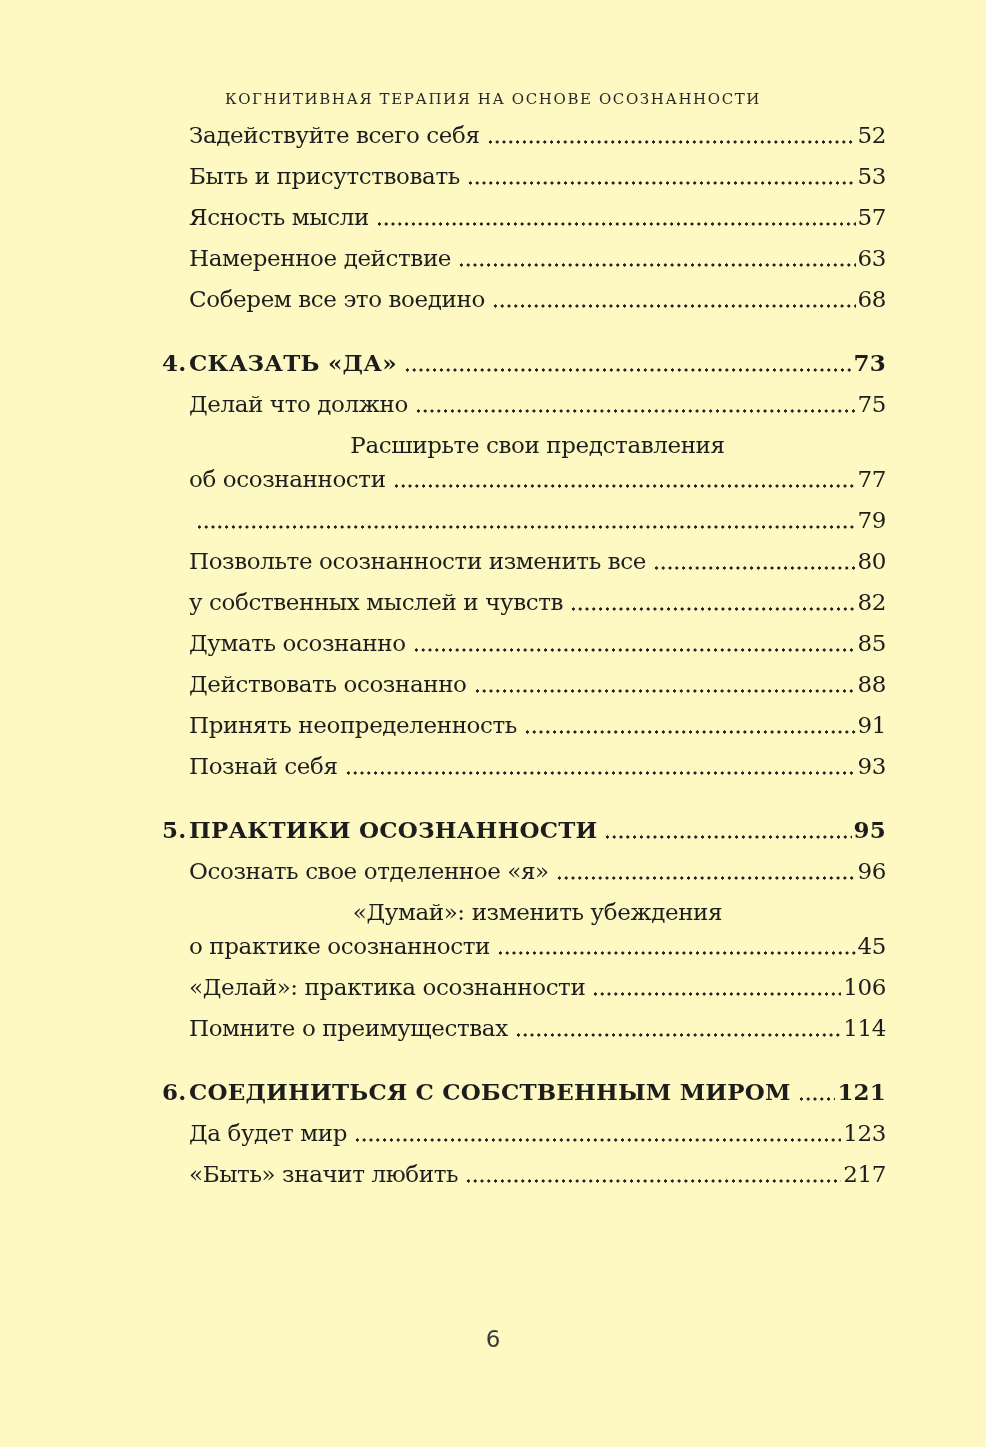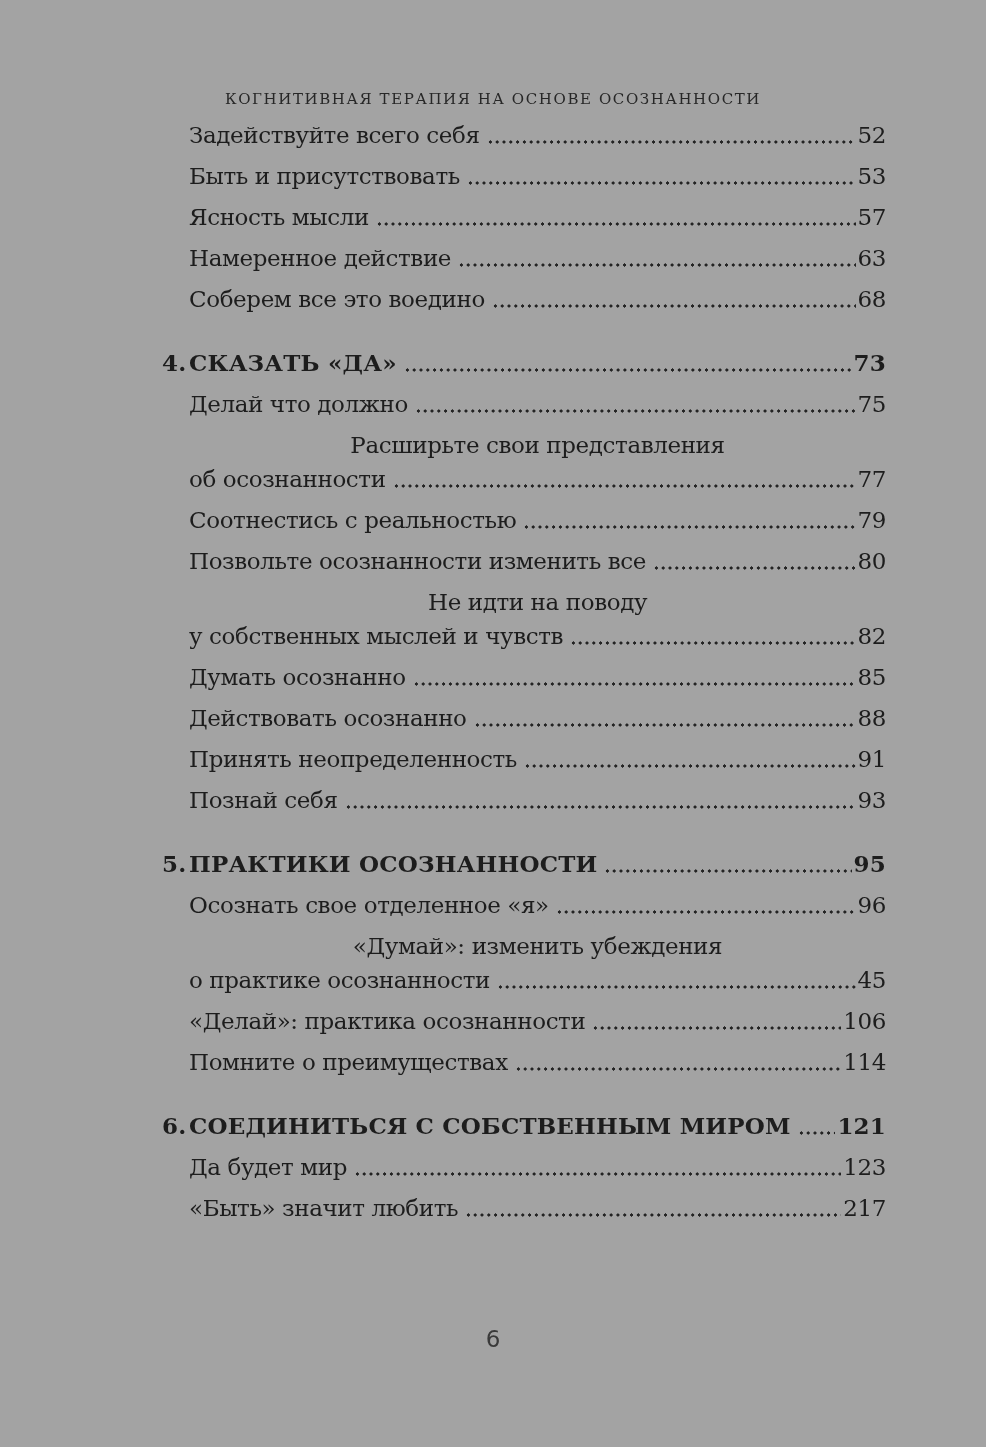--- a/index.html
+++ b/index.html
@@ -1,17 +1,17 @@
 <!DOCTYPE html>
 <html lang="ru"><head>
 <meta charset="utf-8">
 <style>
   html,body { margin:0; padding:0; background:#ffffff; }
   .page {
-    position:relative; width:986px; height:1447px; background:#a3a3a3;
+    position:relative; width:986px; height:1447px; background:#fef9c3;
     font-family:"DejaVu Serif","Liberation Serif",serif;
     color:#1d1d1d; overflow:hidden;
   }
   .running-header {
     margin:90px auto 0; text-align:center;
     font-size:15px; letter-spacing:1.6px; color:#272727;
     font-weight:normal;
   }
   .toc { margin:10px 0 0 162px; width:724px; font-size:23px; letter-spacing:-0.4px; }
   .row { display:flex; align-items:baseline; line-height:34px; margin-bottom:7px; }
@@ -91,33 +91,31 @@
     <div class="row2">
       <div class="l1">Расширьте свои представления</div>
       <div class="l2">
         <span class="title">об осознанности</span>
         <span class="leader"></span>
         <span class="pagenum">77</span>
       </div>
     </div>
 
     <div class="row entry-indent">
-      <span class="title">Соотнестись с реальностью</span>
       <span class="leader"></span>
       <span class="pagenum">79</span>
     </div>
 
     <div class="row entry-indent">
       <span class="title">Позвольте осознанности изменить все</span>
       <span class="leader"></span>
       <span class="pagenum">80</span>
     </div>
 
     <div class="row2">
-      <div class="l1">Не идти на поводу</div>
       <div class="l2">
         <span class="title">у собственных мыслей и чувств</span>
         <span class="leader"></span>
         <span class="pagenum">82</span>
       </div>
     </div>
 
     <div class="row entry-indent">
       <span class="title">Думать осознанно</span>
       <span class="leader"></span>

